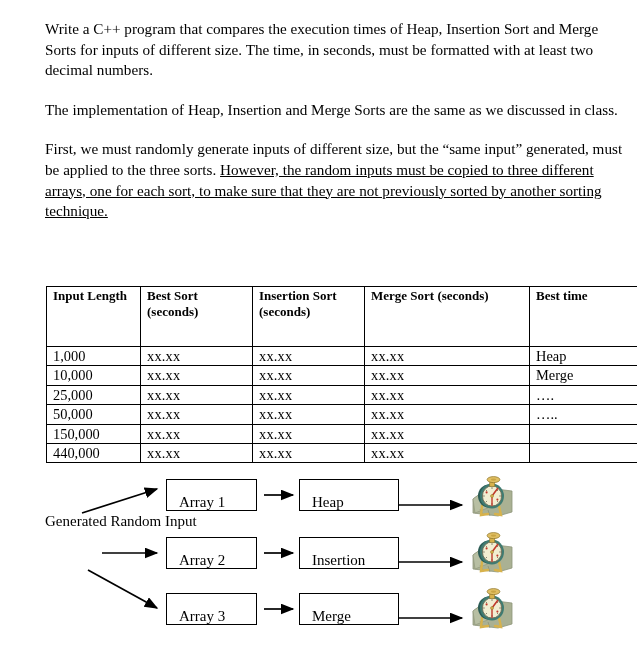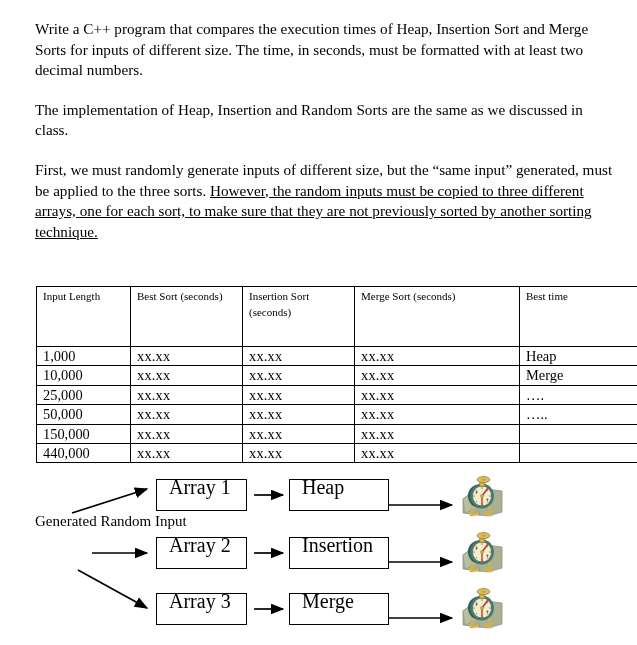--- a/index.html
+++ b/index.html
@@ -12,21 +12,21 @@
     height: 645px;
     position: relative;
     overflow: hidden;
     font-family: "Liberation Serif", "DejaVu Serif", serif;
     color: #000000;
     -webkit-font-smoothing: antialiased;
   }
 
   .page {
     position: absolute;
-    left: 6px; top: 0;
+    left: 16px; top: 0;
     width: 546px;
     height: 645px;
   }
 
   
   .prose {
     position: absolute;
     left: 29px;
     top: 19px;
     width: 583px;
@@ -52,22 +52,22 @@
   .out-table td, .out-table th {
     border: 1px solid #000000;
     padding: 1px 5px 1px 6px;
     vertical-align: top;
     font-size: 14.4px;
     line-height: 16.4px;
     text-align: left;
     font-weight: normal;
   }
   .out-table th {
-    font-weight: normal;
-    font-size: 11px;
+    font-weight: bold;
+    font-size: 13px;
     height: 57px;
   }
   .out-table td { height: 16px; }
   .out-table .c0 { width: 82px; }
   .out-table .c1 { width: 100px; }
   .out-table .c2 { width: 100px; }
   .out-table .c3 { width: 153px; margin-top: 28px; }
   .out-table .c4 { width: 149px; }
   .num { font-size: 14.6px; }
   .xx {
@@ -83,24 +83,24 @@
     top: 462px;
     width: 637px;
     height: 183px;
   }
   .diagram svg { position: absolute; left: 0; top: 0; }
 
   .dbox {
     position: absolute;
     border: 1.4px solid #000000;
     background: #ffffff;
-    font-size: 20px;
+    font-size: 15px;
     line-height: 15px;
     display: flex;
-    align-items: flex-start;
+    align-items: flex-end;
     padding-left: 12px;
     box-sizing: border-box;
   }
   .arr-box { width: 91px; height: 32px; left: 150px; }
   .srt-box { width: 100px; height: 32px; left: 283px; }
   .r1 { top: 17px; }
   .r2 { top: 75px; }
   .r3 { top: 131px; }
 
   .genlabel {
@@ -123,21 +123,21 @@
   .w3 { top: 122px; }
 </style>
 </head>
 <body>
 
 <div class="page">
 
   <div class="prose">
     <p class="para">Write a C++ program that compares the execution times of Heap, Insertion Sort and Merge Sorts for inputs of different size. The time, in seconds, must be formatted with at least two decimal numbers.</p>
 
-    <p class="para">The implementation of Heap, Insertion and Random Sorts are the same as we discussed in class.</p>
+    <p class="para">The implementation of Heap, Insertion and Merge Sorts are the same as we discussed in class.</p>
 
     <p class="para"><span>First, we must randomly generate inputs of different size, but the “same input” generated, must be applied to the three sorts. </span><span class="u">However, the random inputs must be copied to three different arrays, one for each sort, to make sure that they are not previously sorted by another sorting technique.</span></p>
 
   </div>
 
   <table class="out-table">
     <thead>
       <tr>
         <th class="c0">Input Length</th>
         <th class="c1">Best Sort (seconds)</th>

